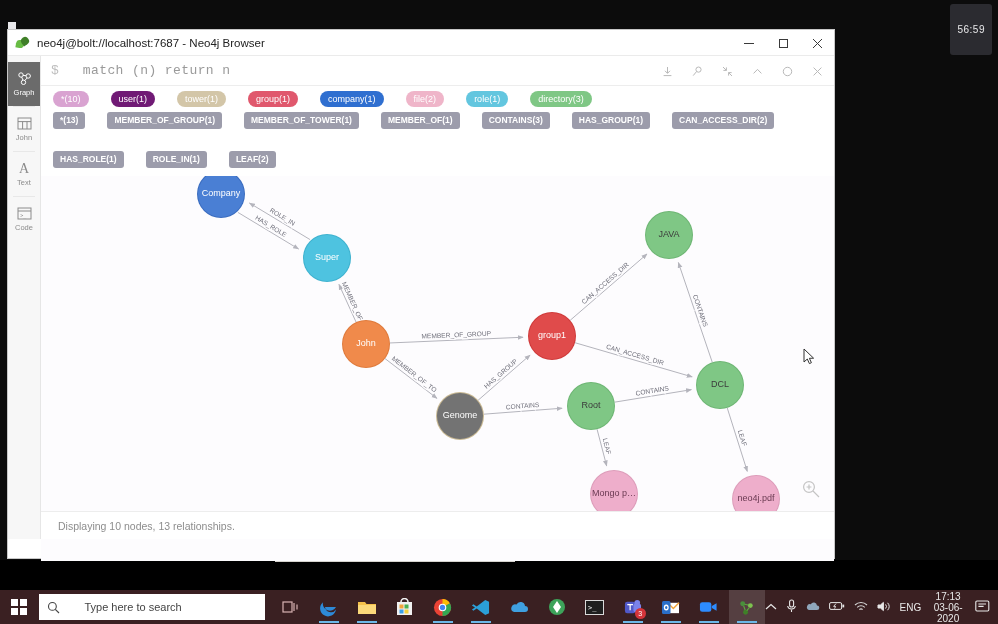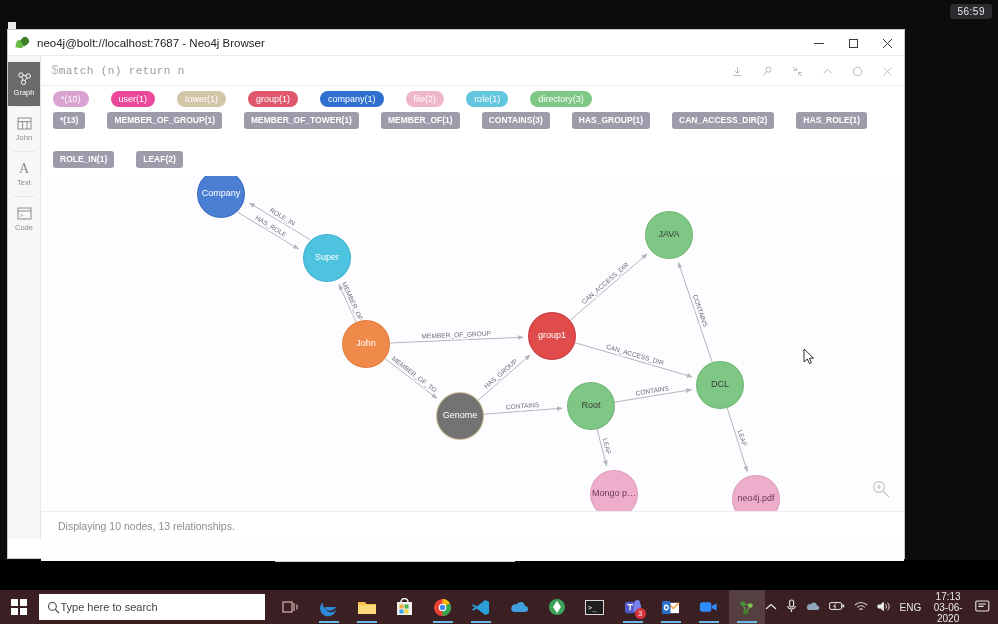--- a/index.html
+++ b/index.html
@@ -9,38 +9,38 @@
     font-family: "Liberation Sans", sans-serif;
     background: #000;
   }
   #screen { position: relative; width: 998px; height: 624px; background: #000; }
 
   
   .rec-timer {
     position: absolute; top: 4px; right: 6px;
     background: #2b2b30; color: #e8e8ea;
     font-size: 10px; letter-spacing: .5px;
-    padding: 2px 7px; border-radius: 3px;
+    padding: 20px 7px; border-radius: 3px;
     font-family: "Liberation Sans", sans-serif;
   }
 
   
   .desktop-bg { position: absolute; left:0; top:0; width: 998px; height: 560px; background:#0c0c0c; }
   .behind-window {
     position:absolute; left: 275px; top: 548px; width: 240px; height: 14px;
     background:#d6d3ce; border-top:1px solid #b9b6b2;
     font-size: 10px; color:#222; padding-left: 22px; line-height: 13px; overflow:hidden;
   }
   .behind-window .bw-icons { position:absolute; left:2px; top:3px; width:16px; height:8px; background:#8a8a8a; }
   .behind-edge { position:absolute; left:8px; top:22px; width:8px; height: 526px; background:#e9e9ec; }
 
   
   .window {
     position: absolute; left: 8px; top: 30px;
-    width: 896px; height: 528px;
+    width: 826px; height: 528px;
     background: #ffffff;
     box-shadow: 0 0 0 1px #c8c8c8;
   }
   .titlebar {
     position: relative; height: 26px; background: #fff;
     border-bottom: 1px solid #ebebeb;
     display: flex; align-items: center;
   }
   .title-icon { width: 14px; height: 14px; margin-left: 8px; margin-right: 7px; position: relative; }
   .title-icon .leaf-a, .title-icon .leaf-b {
@@ -77,21 +77,21 @@
   .rail-sep { height:1px; background:#e8e8e8; margin: 0 5px; }
 
   .content { flex: 1; position: relative; background: #fff; }
 
   
   .querybar {
     height: 30px; background:#fff; display:flex; align-items:center;
     border-bottom: 1px solid #ededed; position: relative;
   }
   .q-prompt { color:#bdbdbd; font-family:"Liberation Mono", monospace; font-size: 13px; margin-left: 10px; }
-  .q-text { color:#9a9a9a; font-family:"Liberation Mono", monospace; font-size: 11px; margin-left: 0; letter-spacing:.4px;}
+  .q-text { color:#9a9a9a; font-family:"Liberation Mono", monospace; font-size: 13px; margin-left: 24px; letter-spacing:.4px;}
   .q-actions { position:absolute; right: 2px; top:0; height:30px; display:flex; align-items:center; }
   .q-btn { width: 30px; height: 30px; display:flex; align-items:center; justify-content:center; color:#b9b9b9; }
   .q-btn svg { display:block; }
 
   
   .legend { padding: 5px 6px 3px 12px; background:#fff; }
   .legend-row { display:flex; flex-wrap:wrap; gap: 22px; margin-bottom: 5px; }
   .chip {
     font-size: 9px; color:#fff; border-radius: 9px;
     padding: 2px 8px; line-height: 12px; white-space:nowrap;
@@ -125,21 +125,21 @@
   
   .taskbar {
     position: absolute; left:0; bottom:0; width: 998px; height: 34px;
     background: #3a2022; display:flex; align-items:center;
   }
   .start-btn { width: 40px; height:34px; display:flex; align-items:center; justify-content:center; }
   .start-grid { display:grid; grid-template-columns: 7px 7px; grid-template-rows: 7px 7px; gap:2px; }
   .start-grid div { background:#fff; }
   .search-box {
     width: 240px; height: 26px; background:#fff; display:flex; align-items:center;
-    padding-left: 8px; gap: 0; margin-left: 2px;
+    padding-left: 8px; gap: 24px; margin-left: 2px;
   }
   .search-box span { font-size: 11px; color:#444; }
   .tb-icons { display:flex; align-items:center; margin-left: 8px; gap: 2px; }
   .tb-ico { width: 36px; height: 34px; display:flex; align-items:center; justify-content:center; position:relative; }
   .tb-ico.running::after { content:''; position:absolute; bottom:1px; left:8px; width:20px; height:2px; background:#6cb8e8; }
   .tb-ico.active-bg { background: rgba(255,255,255,.14); }
   .tray { margin-left:auto; display:flex; align-items:center; gap: 9px; padding-right: 8px; color:#e9e9e9; font-size: 10px;}
   .tray-clock { text-align:center; line-height: 11px; font-size: 10px; }
   .badge-count {
     position:absolute; right: 5px; bottom: 5px; background:#d4343a; color:#fff;
@@ -263,21 +263,21 @@
               <svg width="13" height="13" viewBox="0 0 13 13" fill="none" stroke="currentColor" stroke-width="1">
                 <path d="M2.6 2.6 L10.4 10.4 M10.4 2.6 L2.6 10.4"></path>
               </svg>
             </div>
           </div>
         </div>
 
         <div class="legend">
           <div class="legend-row">
             <span class="chip" style="background:#d9a3d1">*(10)</span>
-            <span class="chip" style="background:#ec4899">user(1)</span>
+            <span class="chip" style="background:#701a75">user(1)</span>
             <span class="chip" style="background:#d3c6a8">tower(1)</span>
             <span class="chip" style="background:#e0586d">group(1)</span>
             <span class="chip" style="background:#2f6fd0">company(1)</span>
             <span class="chip" style="background:#efb5c9">file(2)</span>
             <span class="chip" style="background:#63c6df">role(1)</span>
             <span class="chip" style="background:#7fc785">directory(3)</span>
           </div>
           <div class="legend-row">
             <span class="chip-rel">*(13)</span>
             <span class="chip-rel">MEMBER_OF_GROUP(1)</span>

